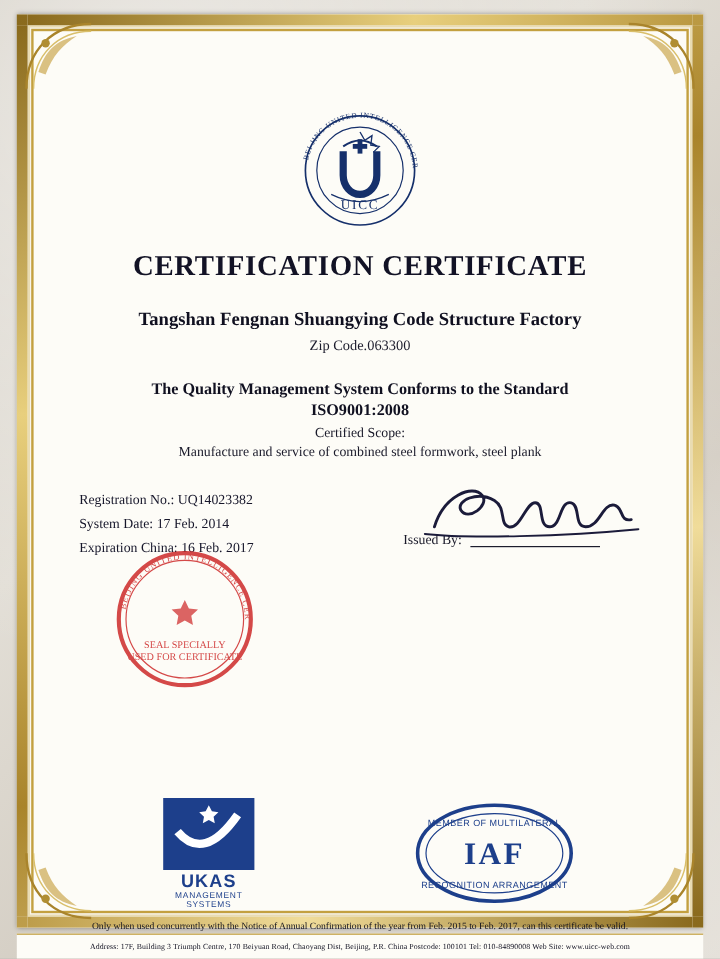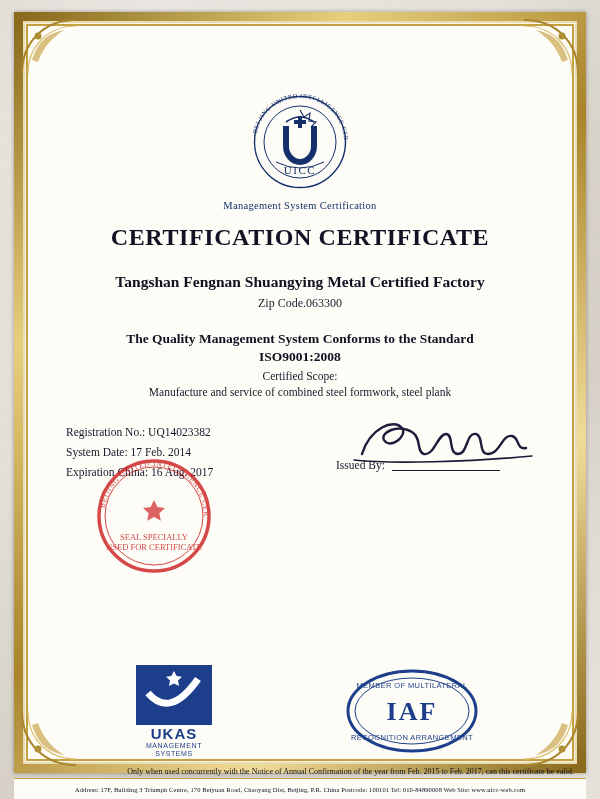--- a/index.html
+++ b/index.html
@@ -202,21 +202,21 @@
   .iaf { width: 132px; }
   .iaf svg { display: block; width: 100%; }
 
   
   .footnote {
     position: absolute;
     left: 26px; right: 26px;
     bottom: 22px;
     font-size: 8px;
     color: #10101c;
-    text-align: right;
+    text-align: center;
     line-height: 1.2;
   }
   .docnum {
     position: absolute;
     left: 0; right: 0;
     bottom: 13px;
     font-size: 7px;
     text-align: center;
     color: #333;
   }
@@ -297,45 +297,44 @@
           <path d="M54 22 l4 7 6-4 -1 8 7 1 -5 5" fill="none" stroke="#16306b" stroke-width="1.1"></path>
           <path d="M40 34 q14 -10 28 0" fill="none" stroke="#16306b" stroke-width="1.6"></path>
           <path d="M40 38 v20 a14 16 0 0 0 28 0 v-20" fill="none" stroke="#16306b" stroke-width="6"></path>
           <rect x="52" y="28" width="4" height="12" fill="#16306b"></rect>
           <rect x="48" y="32" width="12" height="4" fill="#16306b"></rect>
           <path d="M30 74 q24 12 48 0" fill="none" stroke="#16306b" stroke-width="1"></path>
           <text x="54" y="86" text-anchor="middle" font-family="Liberation Serif, serif" font-size="11" fill="#16306b" letter-spacing="1.5">UICC</text>
         </svg>
       </div>
     </div>
-    <div class="logo-caption">Management System Certification</div>
 
     <div class="title-2">CERTIFICATION CERTIFICATE</div>
 
-    <div class="company">Tangshan Fengnan Shuangying Metal Certified Factory</div>
+    <div class="company">Tangshan Fengnan Shuangying Code Structure Factory</div>
     <div class="zip">Zip Code.063300</div>
 
     <div class="conform">The Quality Management System Conforms to the Standard</div>
     <div class="standard">ISO9001:2008</div>
     <div class="scope-label">Certified Scope:</div>
     <div class="scope-text">Manufacture and service of combined steel formwork, steel plank</div>
 
     <div class="details-row">
       <div class="details-left">
         <div>
           <span class="k">Registration No.:</span>
           <span>UQ14023382</span>
         </div>
         <div>
           <span class="k">System Date:</span>
           <span>17 Feb. 2014</span>
         </div>
         <div>
           <span class="k">Expiration China:</span>
-          <span>16 Aug. 2017</span>
+          <span>16 Feb. 2017</span>
         </div>
       </div>
 
       <div class="details-right">
         <div class="signature">
           <svg viewBox="0 0 190 62">
             <path d="M12 44 C20 18 44 8 52 18 C58 26 40 40 34 30 C30 22 48 14 62 22 C72 28 66 42 74 44 C84 46 88 24 96 24 C104 24 98 44 108 44 C118 44 116 22 126 24 C134 26 128 44 138 44 C150 44 152 24 162 26 C170 28 166 40 176 38" fill="none" stroke="#1b1b3a" stroke-width="2.4" stroke-linecap="round"></path>
             <path d="M4 50 C40 54 120 52 182 46" fill="none" stroke="#1b1b3a" stroke-width="1.6" stroke-linecap="round"></path>
           </svg>
         </div>

